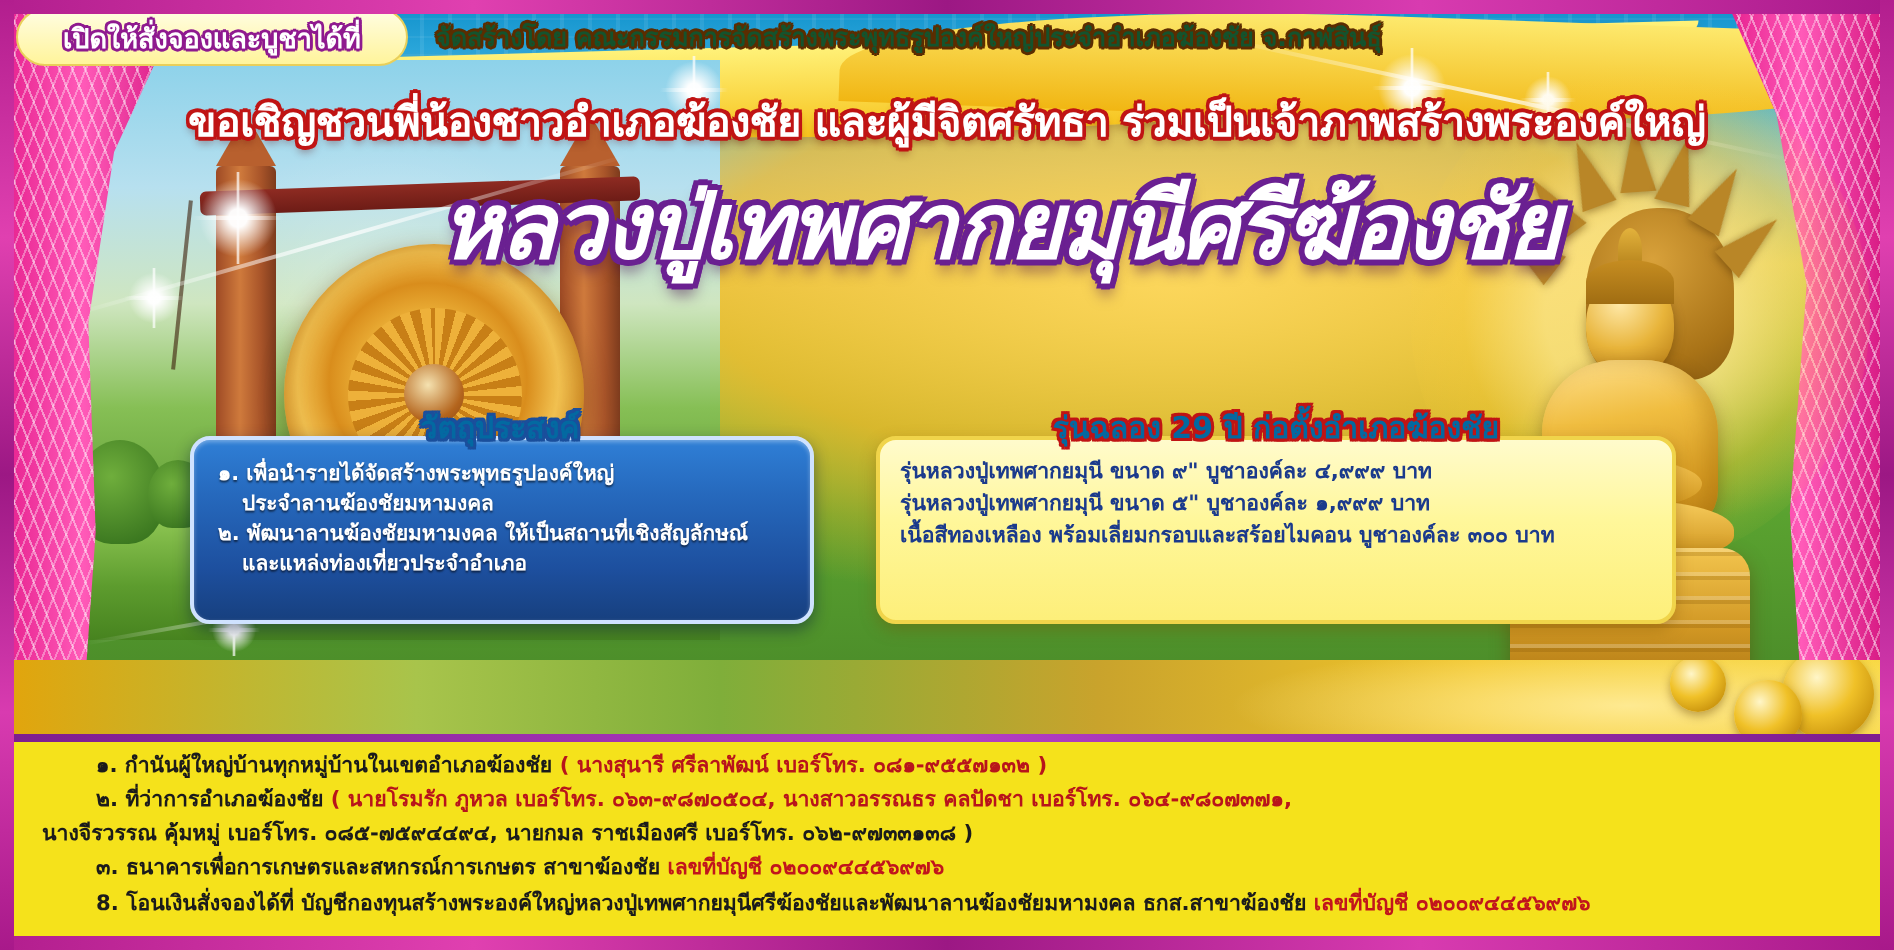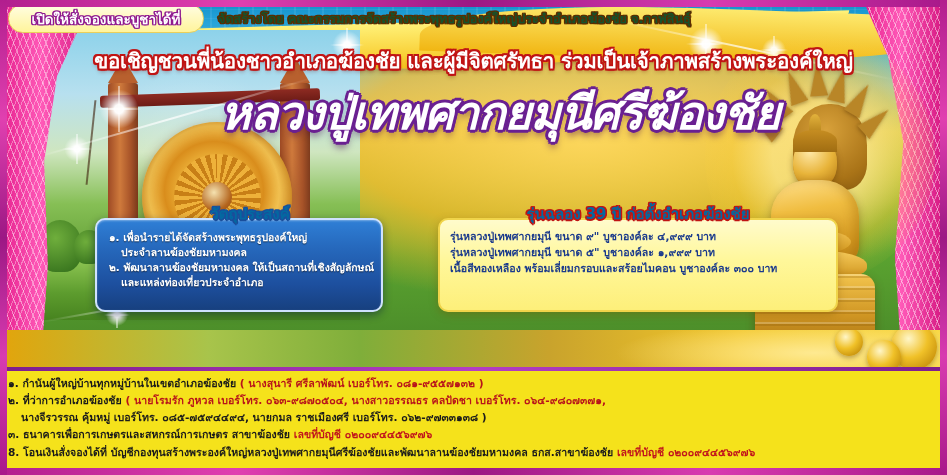--- a/index.html
+++ b/index.html
@@ -217,21 +217,21 @@
   .panel-heading.yellow-h {
     left:438px; top:202px; width:400px;
     text-shadow:
       -1.3px -1.3px 0 #c01414, 1.3px -1.3px 0 #c01414,
       -1.3px 1.3px 0 #c01414, 1.3px 1.3px 0 #c01414,
       0 -1.5px 0 #c01414, 0 1.5px 0 #c01414,
       -1.5px 0 0 #c01414, 1.5px 0 0 #c01414;
   }
 
   .panel-blue {
-    position:absolute; left:95px; top:218px; width:288px; height:94px;
+    position:absolute; left:95px; top:218px; width:312px; height:94px;
     z-index:51;
     background:linear-gradient(180deg,#2f7fd6 0%, #2669bd 30%, #1d4f9e 72%, #17407f 100%);
     border:2px solid #cfe2ff;
     border-radius:10px;
     box-shadow:0 3px 8px rgba(0,20,60,.45), inset 0 1px 2px rgba(255,255,255,.35);
     padding:10px 10px 6px 12px;
   }
   .panel-yellow {
     position:absolute; left:438px; top:218px; width:400px; height:94px;
     z-index:51;
@@ -307,21 +307,21 @@
   .bottom {
     position:absolute; left:0; top:371px; width:100%; height:104px;
     background:#f5e21b;
     z-index:44; overflow:hidden;
   }
   .contact-list {
     position:absolute; left:8px; top:4px; width:760px; z-index:47;
   }
   .contact-row {
     font-size:10.6px; font-weight:bold; line-height:1.62;
-    color:#1b1b1b; white-space:nowrap;
+    color:#1b1b1b; white-space:nowrap;padding-left:40px;
   }
   .contact-row .paren { color:#b8141b; }
   .contact-row .acct  { color:#c1151c; }
   .contact-row.cont { padding-left:13px; }
   .medal {
     position:absolute; border-radius:50%;
     background:radial-gradient(circle at 35% 28%, #fffdf0 0 30%, #f3f0e0 55%, #e8e3cc 75%);
     border:4px solid;
     border-image:linear-gradient(140deg,#f7dd72,#c79a16 45%,#9c7208 75%,#e8c94d) 1;
     box-shadow:0 2px 6px rgba(120,90,0,.4);
@@ -513,21 +513,21 @@
   <div class="main-title">หลวงปู่เทพศากยมุนีศรีฆ้องชัย</div>
 
   <div class="panel-heading blue-h">วัตถุประสงค์</div>
   <div class="panel-blue">
     <div class="obj-line">๑. เพื่อนำรายได้จัดสร้างพระพุทธรูปองค์ใหญ่</div>
     <div class="obj-line indent">ประจำลานฆ้องชัยมหามงคล</div>
     <div class="obj-line">๒. พัฒนาลานฆ้องชัยมหามงคล ให้เป็นสถานที่เชิงสัญลักษณ์</div>
     <div class="obj-line indent">และแหล่งท่องเที่ยวประจำอำเภอ</div>
   </div>
 
-  <div class="panel-heading yellow-h">รุ่นฉลอง 39 ปี ก่อตั้งอำเภอฆ้องชัย</div>
+  <div class="panel-heading yellow-h">รุ่นฉลอง 29 ปี ก่อตั้งอำเภอฆ้องชัย</div>
   <div class="panel-yellow">
     <div class="ver-line">รุ่นหลวงปู่เทพศากยมุนี ขนาด ๙" บูชาองค์ละ ๔,๙๙๙ บาท</div>
     <div class="ver-line">รุ่นหลวงปู่เทพศากยมุนี ขนาด ๕" บูชาองค์ละ ๑,๙๙๙ บาท</div>
     <div class="ver-line">เนื้อสีทองเหลือง พร้อมเลี่ยมกรอบและสร้อยไมคอน บูชาองค์ละ ๓๐๐ บาท</div>
   </div>
 
   <div class="goldbar">
     <div class="goldbar-scene"></div>
     <div class="coin" style="right:10px;  top:-6px;  width:46px; height:46px;"></div>
     <div class="coin" style="right:46px;  top:10px;  width:34px; height:34px;"></div>

